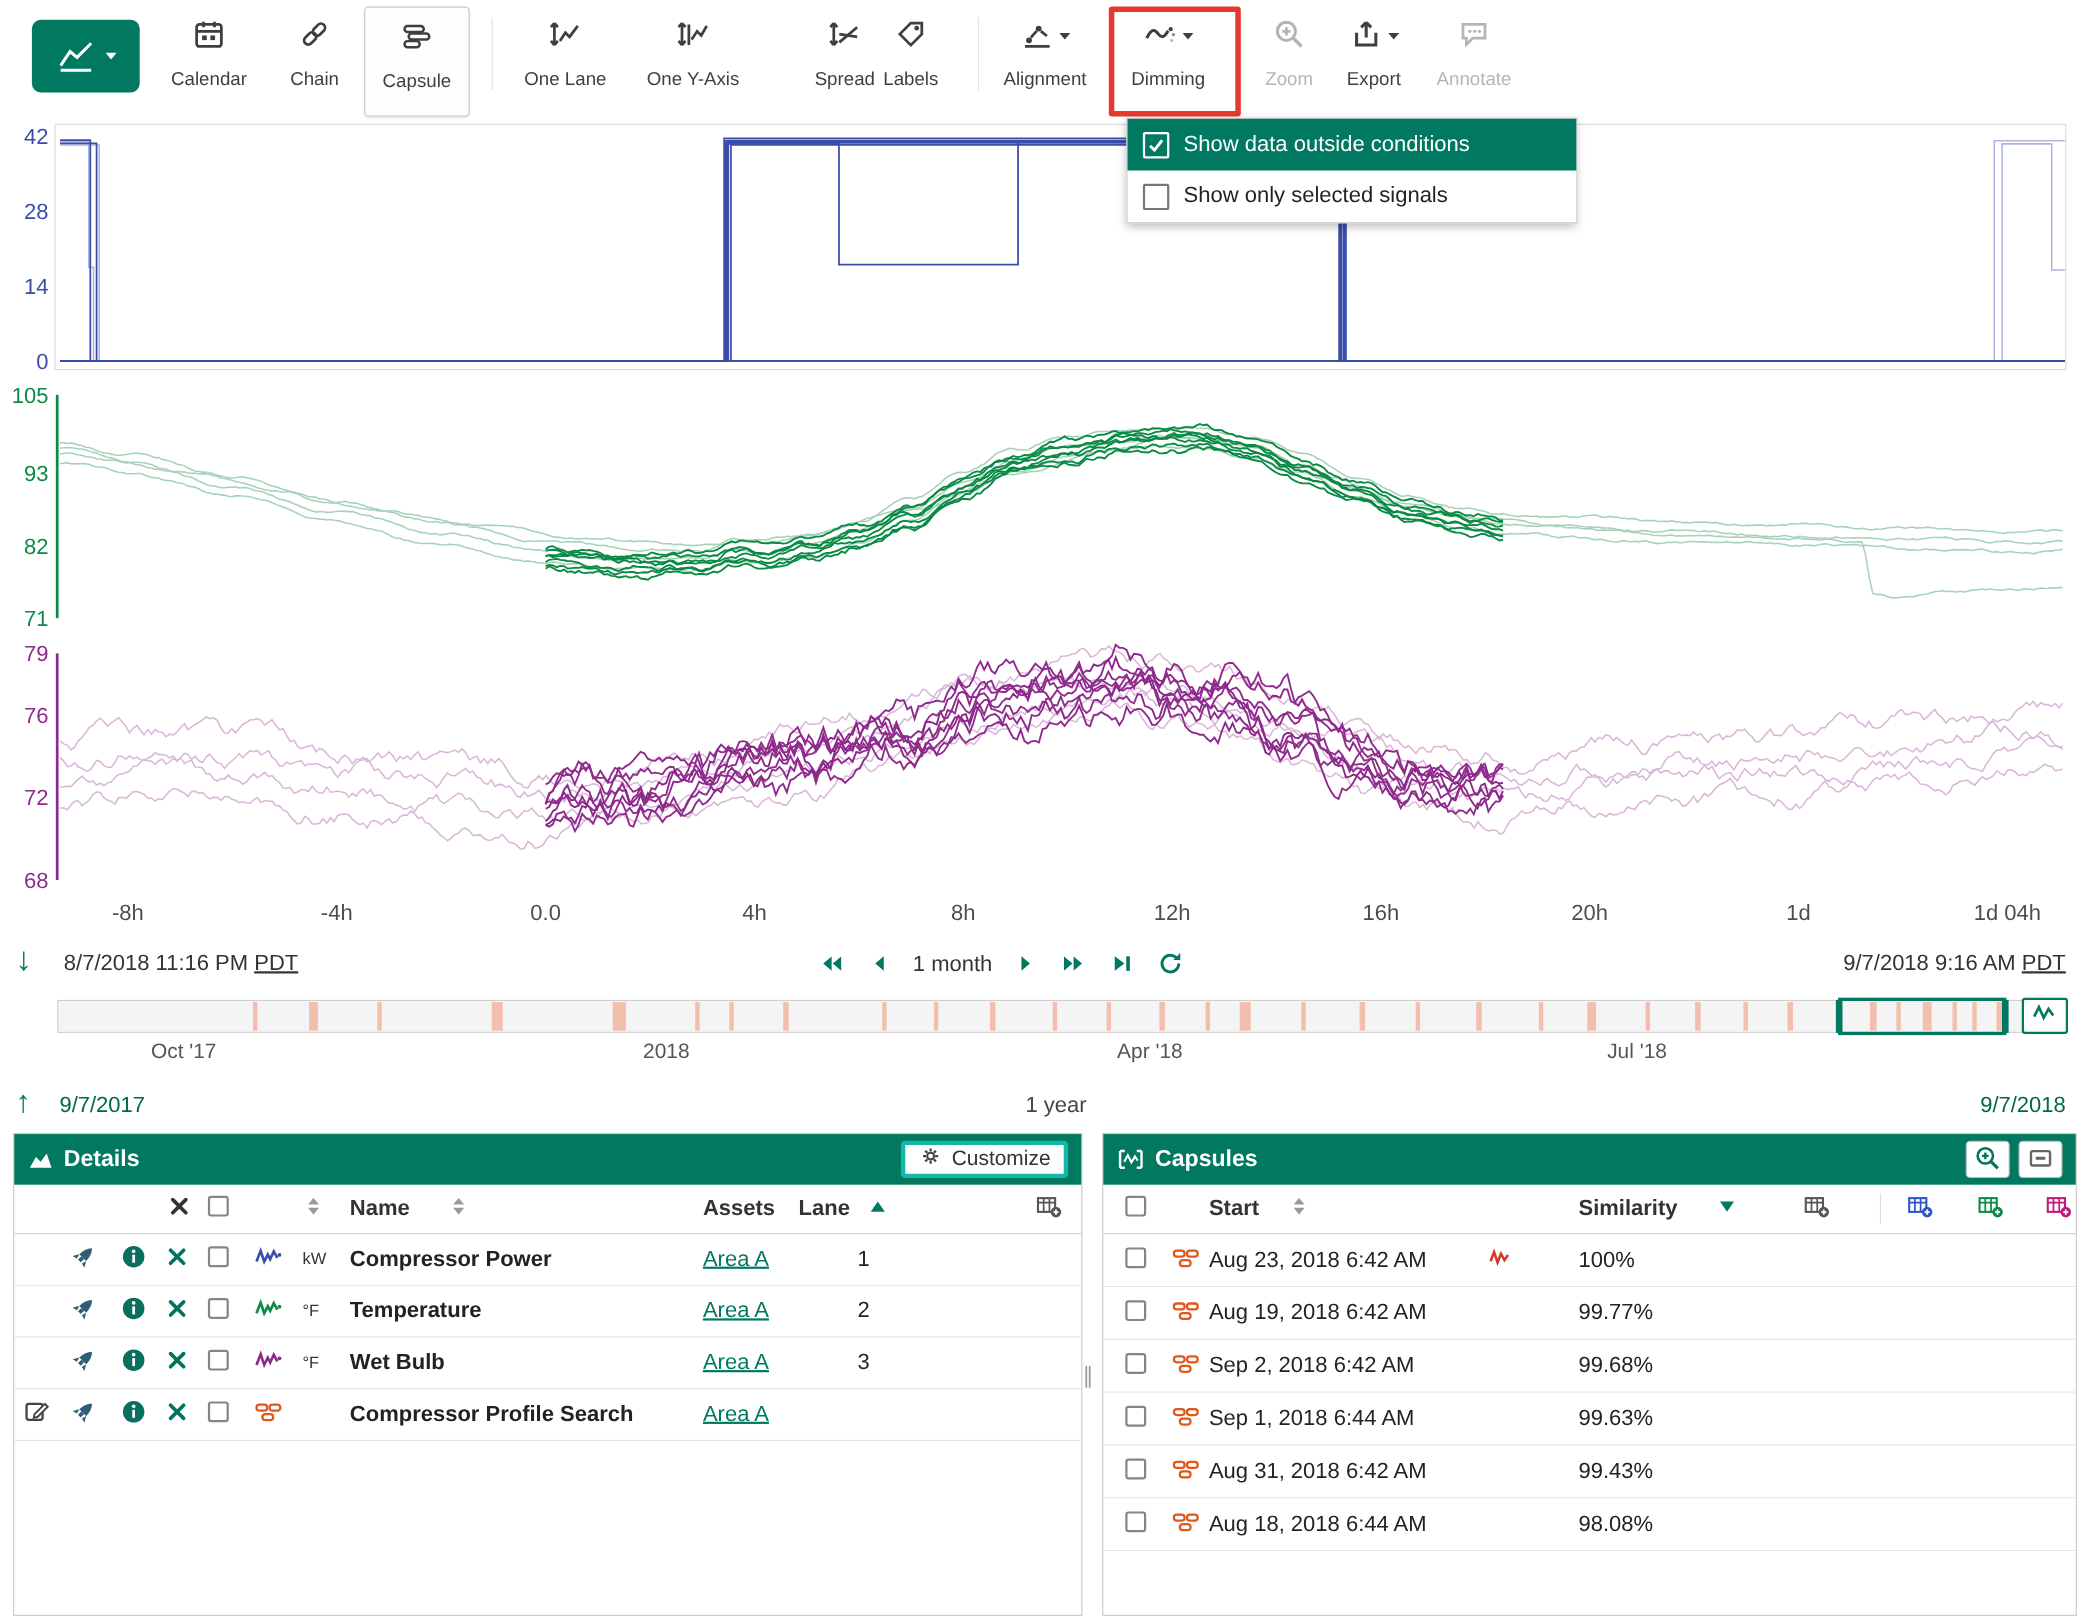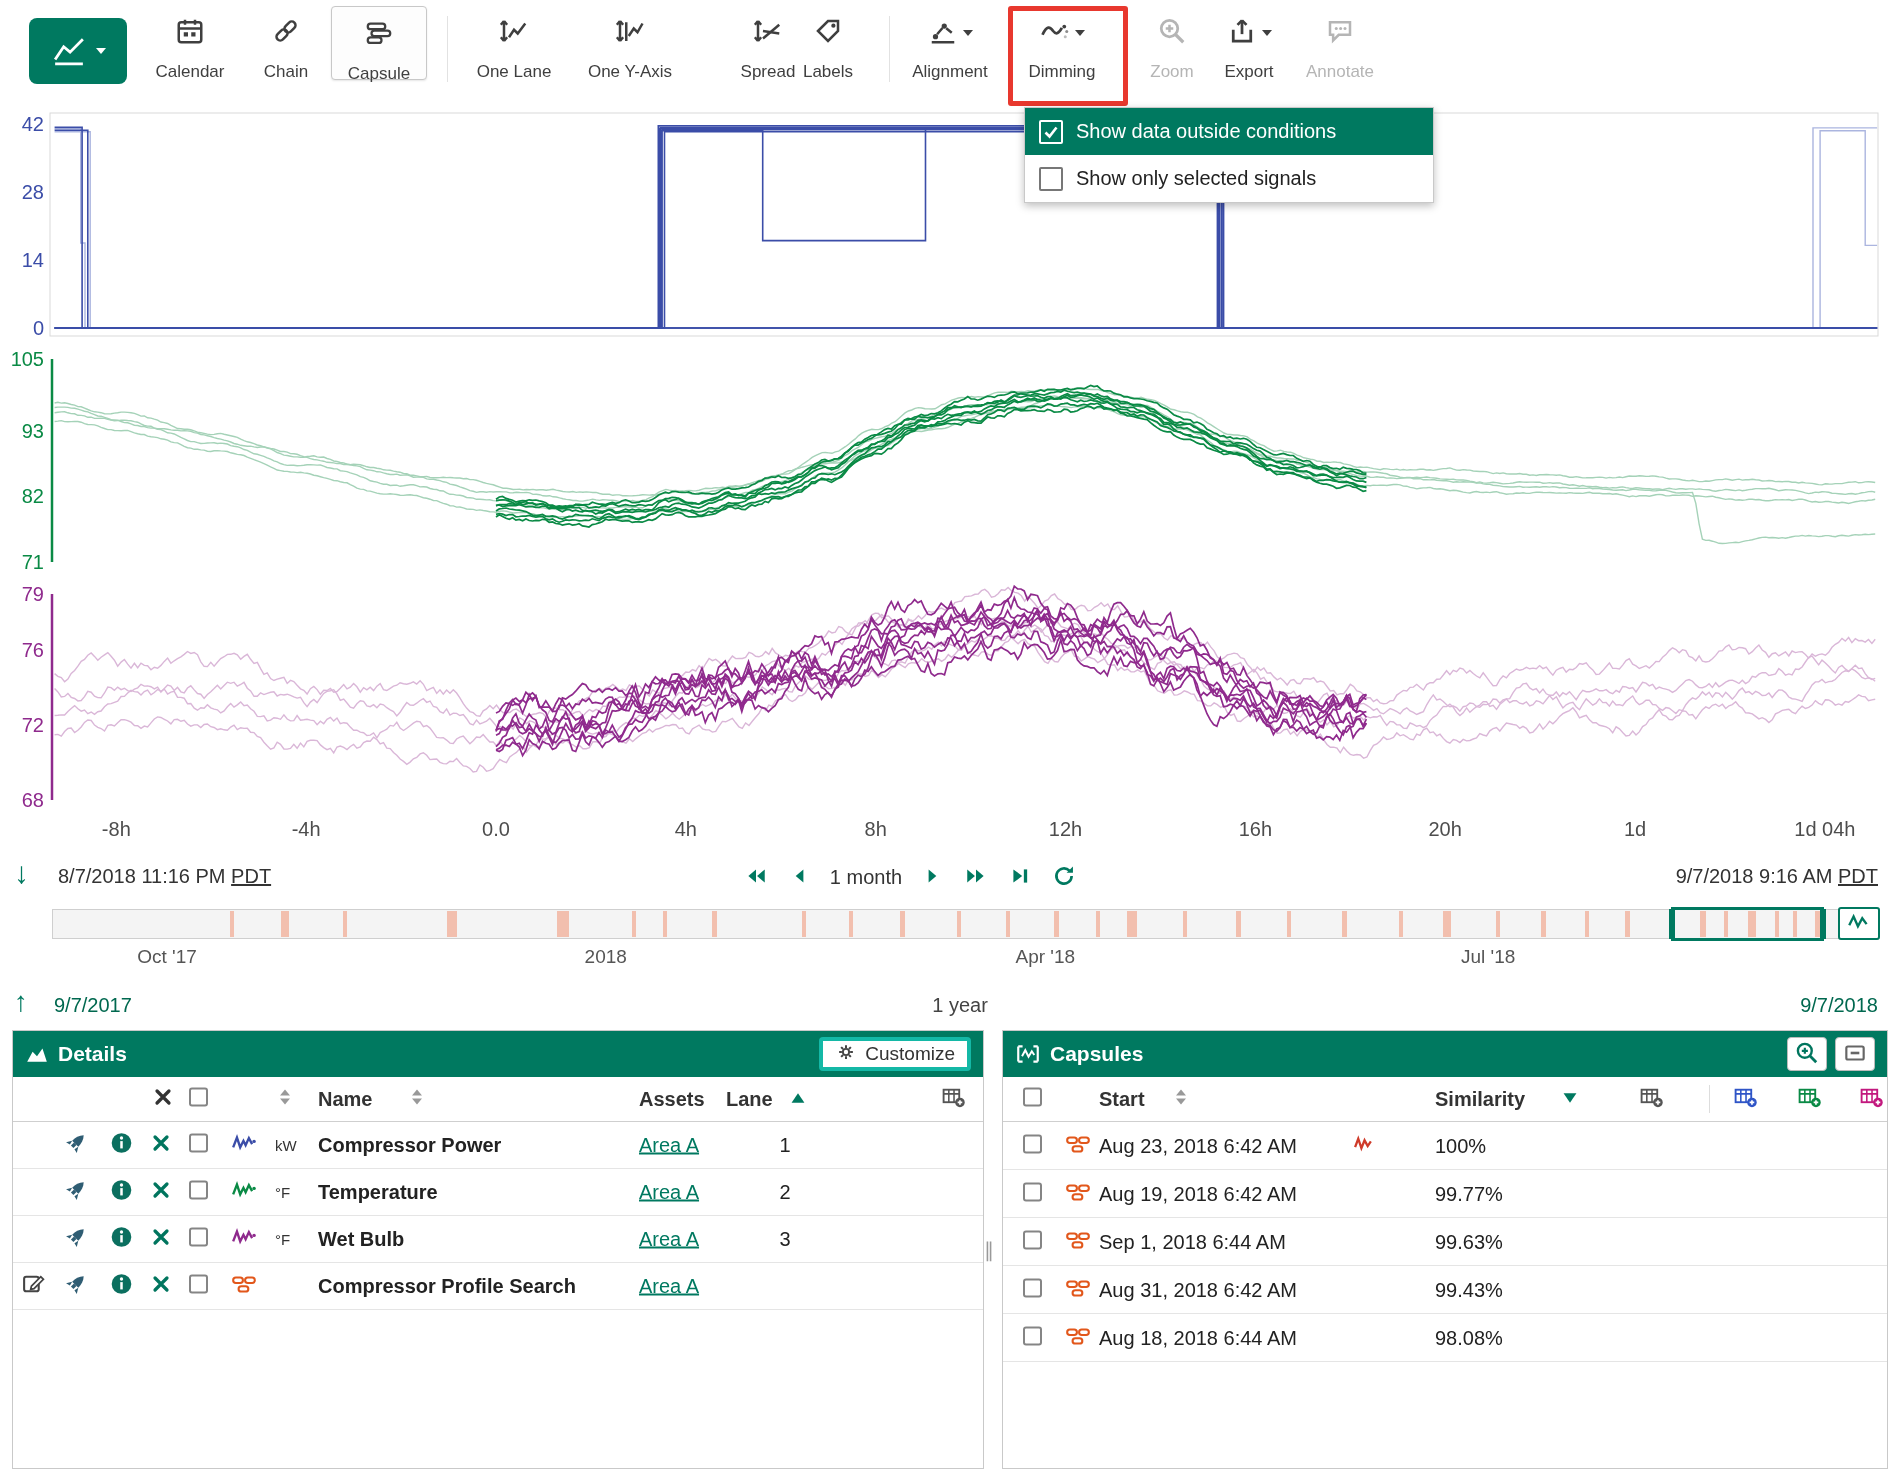--- a/index.html
+++ b/index.html
@@ -7,21 +7,21 @@
        font-family:"Liberation Sans",sans-serif;color:#333;}
 
   
   .toolbar{position:absolute;left:0;top:0;width:1900px;height:104px;background:#fff;}
   .view-btn{position:absolute;left:29px;top:18px;width:98px;height:66px;background:#007960;
             border:none;border-radius:8px;display:flex;align-items:center;justify-content:center;gap:8px;cursor:pointer;}
   .tb-item{position:absolute;top:14px;width:96px;text-align:center;color:#3f3f3f;cursor:pointer;}
   .tb-item .ic{height:38px;display:flex;align-items:center;justify-content:center;gap:5px;}
   .tb-item .lb{font-size:17px;margin-top:10px;white-space:nowrap;}
   .tb-item.disabled{color:#b5b5b5;}
-  .tb-item.selected{top:6px;height:74px;border:1px solid #c8c8c8;border-radius:4px;background:#fdfdfd;
+  .tb-item.selected{top:6px;height:100px;border:1px solid #c8c8c8;border-radius:4px;background:#fdfdfd;
                     box-shadow:0 1px 2px rgba(0,0,0,.10);padding-top:9px;box-sizing:border-box;}
   .tb-sep{position:absolute;top:16px;width:1px;height:66px;background:#e2e2e2;}
   .caret{width:0;height:0;border-left:5px solid transparent;border-right:5px solid transparent;
          border-top:6px solid #3f3f3f;display:inline-block;}
   .caret.white{border-top-color:#fff;}
   .red-box{position:absolute;left:1008px;top:6px;width:110px;height:90px;border:5px solid #e8382e;
            border-radius:3px;z-index:40;pointer-events:none;}
 
   
   #chart-svg{position:absolute;left:0;top:100px;}
@@ -714,43 +714,55 @@
         </div>
         <div class="trow" style="height: 47px;">
           <span class="cell" style="left: 20px;"><span class="cbx"></span></span>
           <span class="cell" style="left: 62px;"><svg viewBox="0 0 24 22" width="26" height="24" xmlns="http://www.w3.org/2000/svg">
               <g fill="none" stroke="#e2571b" stroke-width="1.9">
                 <rect x="2" y="5" width="9" height="5" rx="2.5"></rect>
                 <rect x="13" y="5" width="9" height="5" rx="2.5"></rect>
                 <rect x="7" y="13" width="9" height="5" rx="2.5"></rect>
               </g>
             </svg></span>
-          <span class="cell date-txt" style="left: 96px;">Sep 1, 2018 6:44 AM</span>
-          <span class="cell sim-txt" style="left: 432px;">99.63%</span>
+          <span class="cell date-txt" style="left: 96px;">Sep 2, 2018 6:42 AM</span>
+          <span class="cell sim-txt" style="left: 432px;">99.68%</span>
         </div>
         <div class="trow" style="height: 47px;">
           <span class="cell" style="left: 20px;"><span class="cbx"></span></span>
           <span class="cell" style="left: 62px;"><svg viewBox="0 0 24 22" width="26" height="24" xmlns="http://www.w3.org/2000/svg">
               <g fill="none" stroke="#e2571b" stroke-width="1.9">
                 <rect x="2" y="5" width="9" height="5" rx="2.5"></rect>
                 <rect x="13" y="5" width="9" height="5" rx="2.5"></rect>
                 <rect x="7" y="13" width="9" height="5" rx="2.5"></rect>
               </g>
             </svg></span>
-          <span class="cell date-txt" style="left: 96px;">Aug 31, 2018 6:42 AM</span>
-          <span class="cell sim-txt" style="left: 432px;">99.43%</span>
+          <span class="cell date-txt" style="left: 96px;">Sep 1, 2018 6:44 AM</span>
+          <span class="cell sim-txt" style="left: 432px;">99.63%</span>
         </div>
         <div class="trow" style="height: 47px;">
           <span class="cell" style="left: 20px;"><span class="cbx"></span></span>
           <span class="cell" style="left: 62px;"><svg viewBox="0 0 24 22" width="26" height="24" xmlns="http://www.w3.org/2000/svg">
               <g fill="none" stroke="#e2571b" stroke-width="1.9">
                 <rect x="2" y="5" width="9" height="5" rx="2.5"></rect>
                 <rect x="13" y="5" width="9" height="5" rx="2.5"></rect>
                 <rect x="7" y="13" width="9" height="5" rx="2.5"></rect>
               </g>
             </svg></span>
+          <span class="cell date-txt" style="left: 96px;">Aug 31, 2018 6:42 AM</span>
+          <span class="cell sim-txt" style="left: 432px;">99.43%</span>
+        </div>
+        <div class="trow" style="height: 47px;">
+          <span class="cell" style="left: 20px;"><span class="cbx"></span></span>
+          <span class="cell" style="left: 62px;"><svg viewBox="0 0 24 22" width="26" height="24" xmlns="http://www.w3.org/2000/svg">
+              <g fill="none" stroke="#e2571b" stroke-width="1.9">
+                <rect x="2" y="5" width="9" height="5" rx="2.5"></rect>
+                <rect x="13" y="5" width="9" height="5" rx="2.5"></rect>
+                <rect x="7" y="13" width="9" height="5" rx="2.5"></rect>
+              </g>
+            </svg></span>
           <span class="cell date-txt" style="left: 96px;">Aug 18, 2018 6:44 AM</span>
           <span class="cell sim-txt" style="left: 432px;">98.08%</span>
         </div>
       </div>
   </div>
 
 </div>
 
 </body></html>

